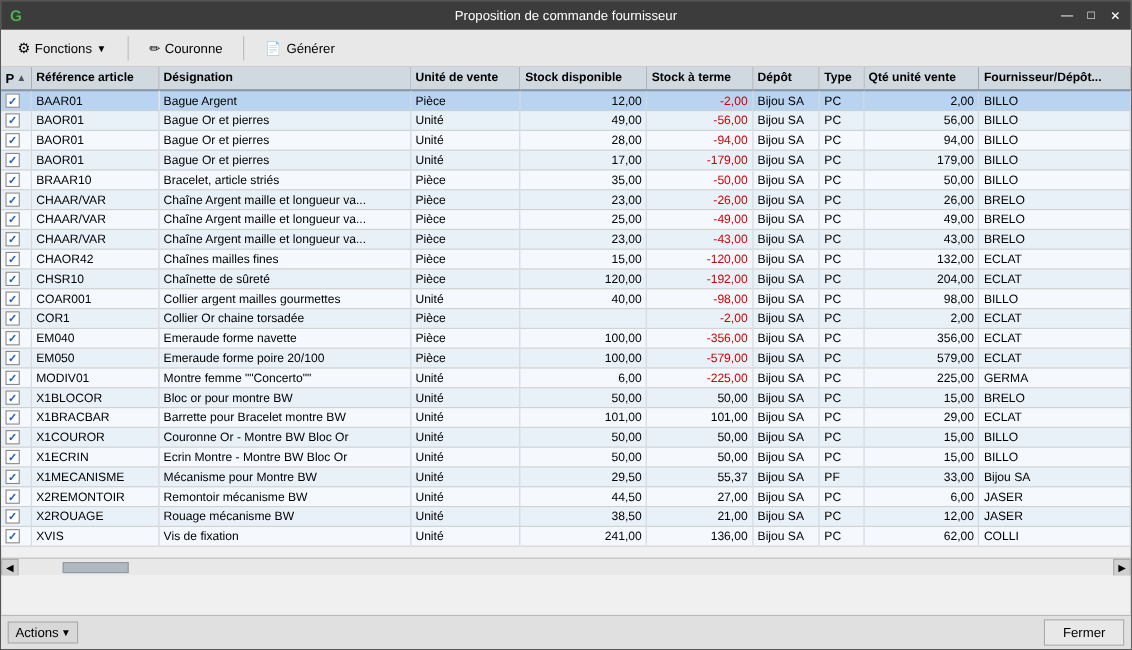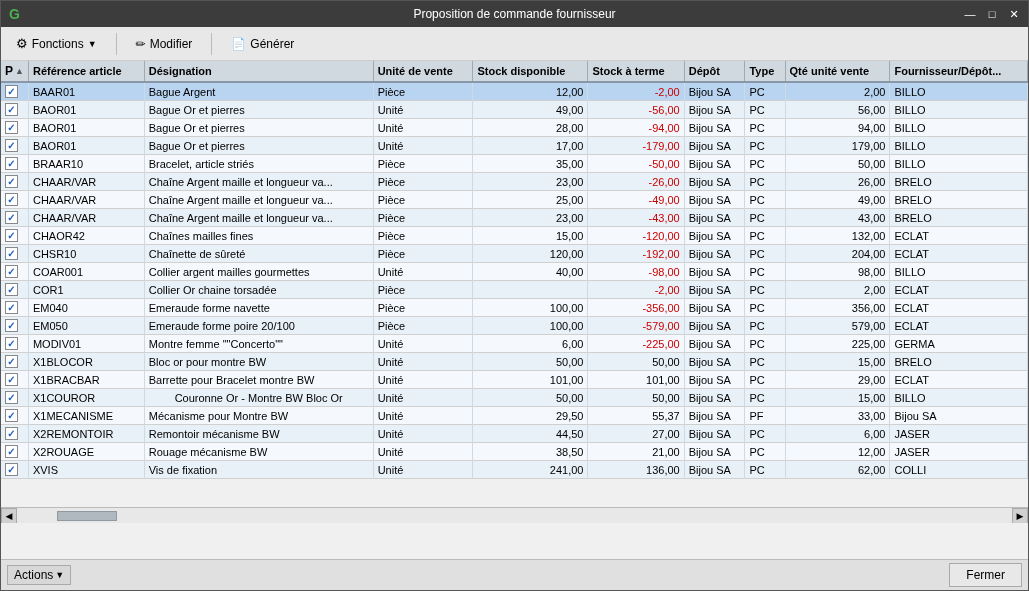--- a/index.html
+++ b/index.html
@@ -57,21 +57,21 @@
 
   <div class="toolbar">
     <button class="toolbar-btn">
       <span class="icon-gear">⚙</span>
       <span>Fonctions</span>
       <span style="font-size:9px;">▼</span>
     </button>
     <div class="toolbar-sep"></div>
     <button class="toolbar-btn">
       <span class="icon-pen">✏</span>
-      <span>Modifier</span>
+      <span>Couronne</span>
     </button>
     <div class="toolbar-sep"></div>
     <button class="toolbar-btn">
       <span class="icon-doc">📄</span>
       <span>Générer</span>
     </button>
   </div>
 
   <div class="table-area">
     <div class="table-container">
@@ -329,21 +329,35 @@
               <td>Bijou SA</td>
               <td>PC</td>
               <td class="num">29,00</td>
               <td>ECLAT</td>
             </tr>
             <tr>
               <td>
                 <div class="cb checked"></div>
               </td>
               <td>X1COUROR</td>
-              <td style="max-width: 220px; overflow: hidden; text-align: center;">Couronne Or - Montre BW Bloc Or</td>
+              <td style="max-width: 220px; overflow: hidden;">Couronne Or - Montre BW Bloc Or</td>
+              <td>Unité</td>
+              <td class="num">50,00</td>
+              <td class="num">50,00</td>
+              <td>Bijou SA</td>
+              <td>PC</td>
+              <td class="num">15,00</td>
+              <td>BILLO</td>
+            </tr>
+            <tr>
+              <td>
+                <div class="cb checked"></div>
+              </td>
+              <td>X1ECRIN</td>
+              <td style="max-width: 220px; overflow: hidden;">Ecrin Montre - Montre BW Bloc Or</td>
               <td>Unité</td>
               <td class="num">50,00</td>
               <td class="num">50,00</td>
               <td>Bijou SA</td>
               <td>PC</td>
               <td class="num">15,00</td>
               <td>BILLO</td>
             </tr>
             <tr>
               <td>

